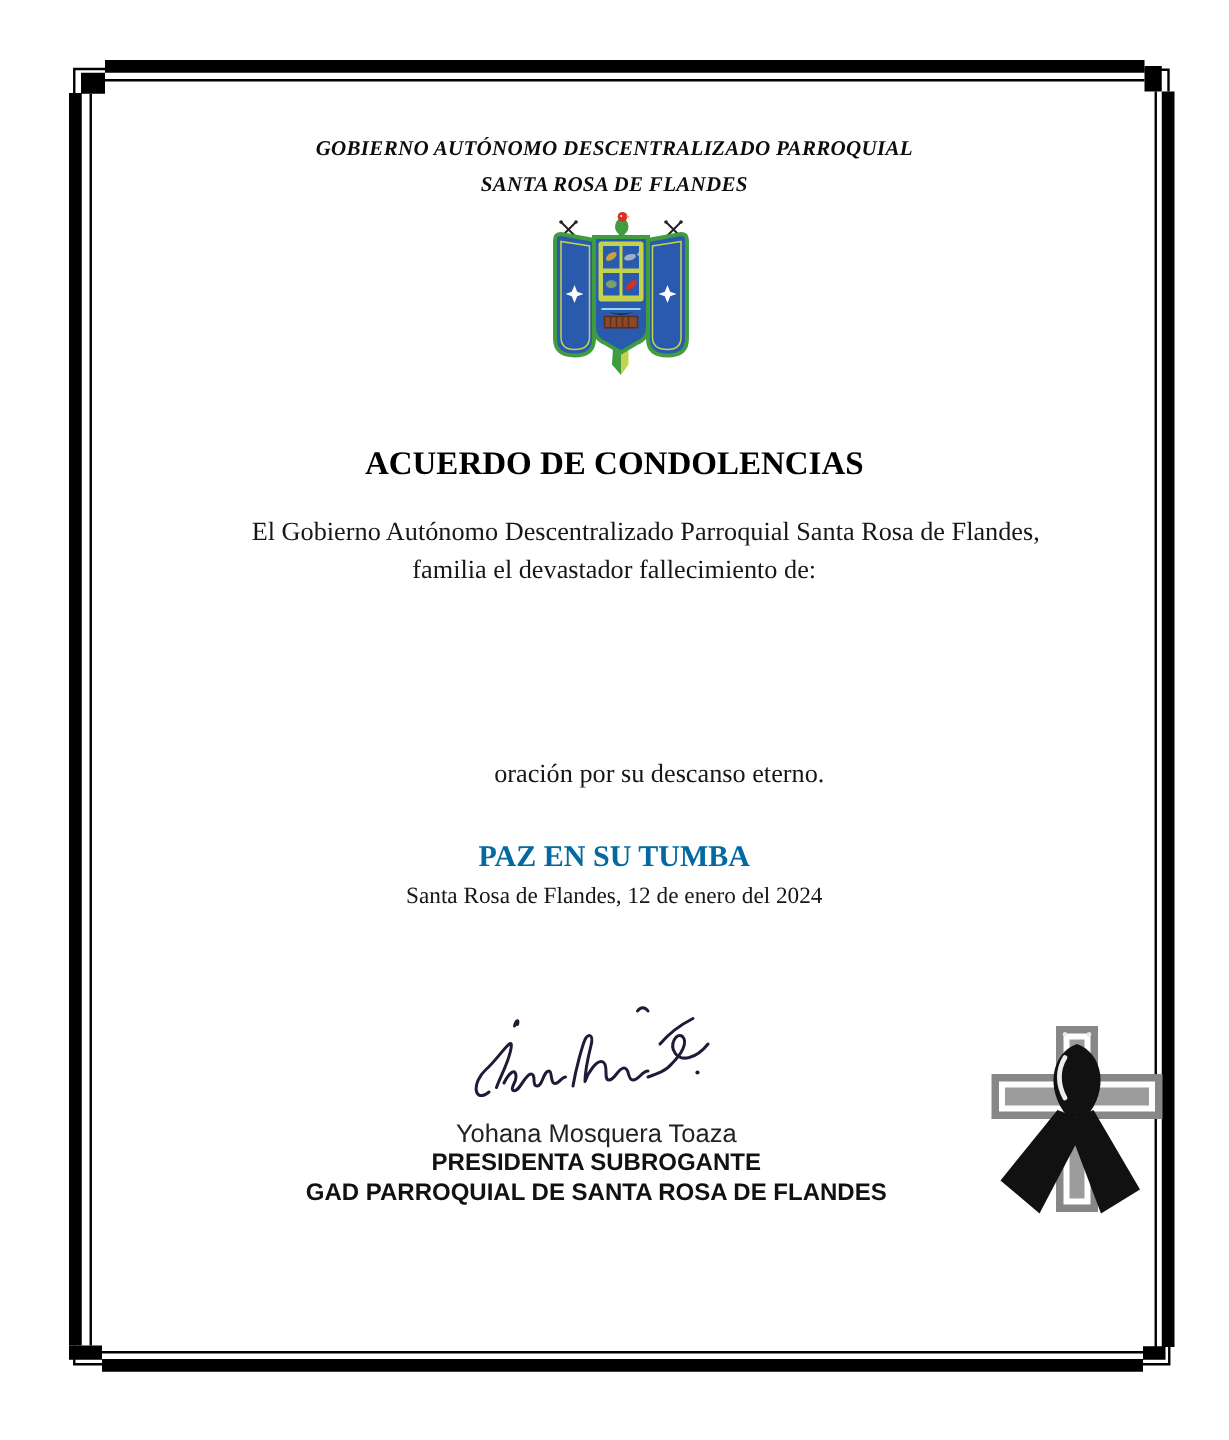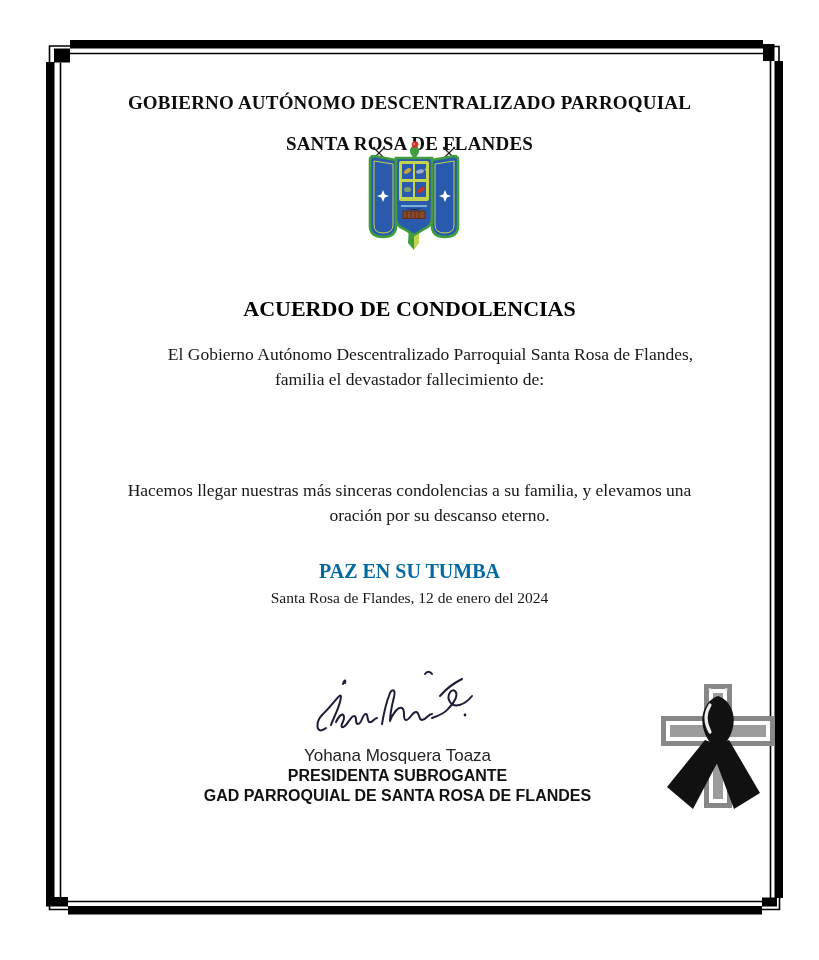--- a/index.html
+++ b/index.html
@@ -1,21 +1,21 @@
 <!DOCTYPE html>
 <html><head>
 <meta charset="utf-8">
 <style>
   html,body{margin:0;padding:0;background:#ffffff;}
   .page{position:relative;width:819px;height:960px;background:#ffffff;overflow:hidden;
         font-family:"Liberation Serif", serif;color:#111;}
   .abs{position:absolute;left:0;width:100%;text-align:center;white-space:nowrap;}
   .serif{font-family:"Liberation Serif", serif;}
   .sans{font-family:"Liberation Sans", sans-serif;}
-  .hdr{font-weight:bold;font-size:19px;letter-spacing:.2px;color:#0d0d0d;}
+  .hdr{font-weight:bold;font-size:14px;letter-spacing:.2px;color:#0d0d0d;font-style:italic;}
   .title{font-weight:bold;font-size:22px;color:#000000;}
   .body-line{font-size:17.5px;color:#171717;}
   .name{font-weight:bold;font-size:22px;color:#0d0d0d;}
   .motto{font-weight:bold;font-size:20px;color:#0369a1;}
   .dateline{font-size:15.5px;color:#171717;}
   .signer{font-size:17px;color:#222;}
   .signer-strong{font-size:16px;font-weight:bold;color:#111;}
   .sig-block{transform:translateX(-12px);}
   svg{display:block;}
 </style>
@@ -41,21 +41,21 @@
       <path d="M770.5,61 V898"></path>
       <path d="M68,901.5 H762"></path>
       <path d="M70,46 H49.5 V62"></path>
       <path d="M763,46.5 H779 V61"></path>
       <path d="M779.5,897 V909.5 H762"></path>
       <path d="M49.5,897 V909.5 H68"></path>
     </g>
   </svg>
 
   <div class="abs serif hdr" style="top:92px;">GOBIERNO AUTÓNOMO DESCENTRALIZADO PARROQUIAL</div>
-  <div class="abs serif hdr" style="top:133px;">SANTA ROSA DE FLANDES</div>
+  <div class="abs serif hdr" style="top:116px;">SANTA ROSA DE FLANDES</div>
 
   <svg width="96" height="116" viewBox="0 0 96 116" style="position:absolute;left:366px;top:140px;">
 
     <g stroke="#222" stroke-width="1.3" stroke-linecap="round">
       <path d="M8,18 L18,8"></path>
         <path d="M8,8 L18,18"></path>
       <path d="M78,18 L88,8"></path>
         <path d="M78,8 L88,18"></path>
     </g>
     <g fill="#222">
@@ -111,21 +111,20 @@
       <circle cx="48.2" cy="4" r="0.7" fill="#fff"></circle>
     </g>
   </svg>
 
   <div class="abs serif title" style="top:296px;">ACUERDO DE CONDOLENCIAS</div>
 
   <div class="abs serif body-line" style="top:344px;padding-left:21px;">El Gobierno Autónomo Descentralizado Parroquial Santa Rosa de Flandes,</div>
   <div class="abs serif body-line" style="top:369px;">familia el devastador fallecimiento de:</div>
 
 
-  <div class="abs serif body-line" style="top:480px;">Hacemos llegar nuestras más sinceras condolencias a su familia, y elevamos una</div>
   <div class="abs serif body-line" style="top:505px;padding-left:30px;">oración por su descanso eterno.</div>
 
   <div class="abs serif motto" style="top:560px;">PAZ EN SU TUMBA</div>
   <div class="abs serif dateline" style="top:589px;">Santa Rosa de Flandes, 12 de enero del 2024</div>
 
   <svg width="170" height="80" viewBox="0 0 170 80" style="position:absolute;left:312px;top:666px;">
     <g stroke="#1c1c38" stroke-width="2" fill="none" stroke-linecap="round" stroke-linejoin="round">
       <path d="M14,62 C4,70 2,56 12,47 C22,38 32,20 28,36 C26,44 21,53 19,59"></path>
       <path d="M31,18 C32,14 34,13 33,17"></path>
       <path d="M24,56 C28,48 32,46 32,52 C32,56 28,59 30,61 C34,63 38,50 42,50 C46,50 42,58 46,58 C50,58 50,48 54,48 C56,48 55,54 57,56 C60,58 62,52 65,52"></path>

